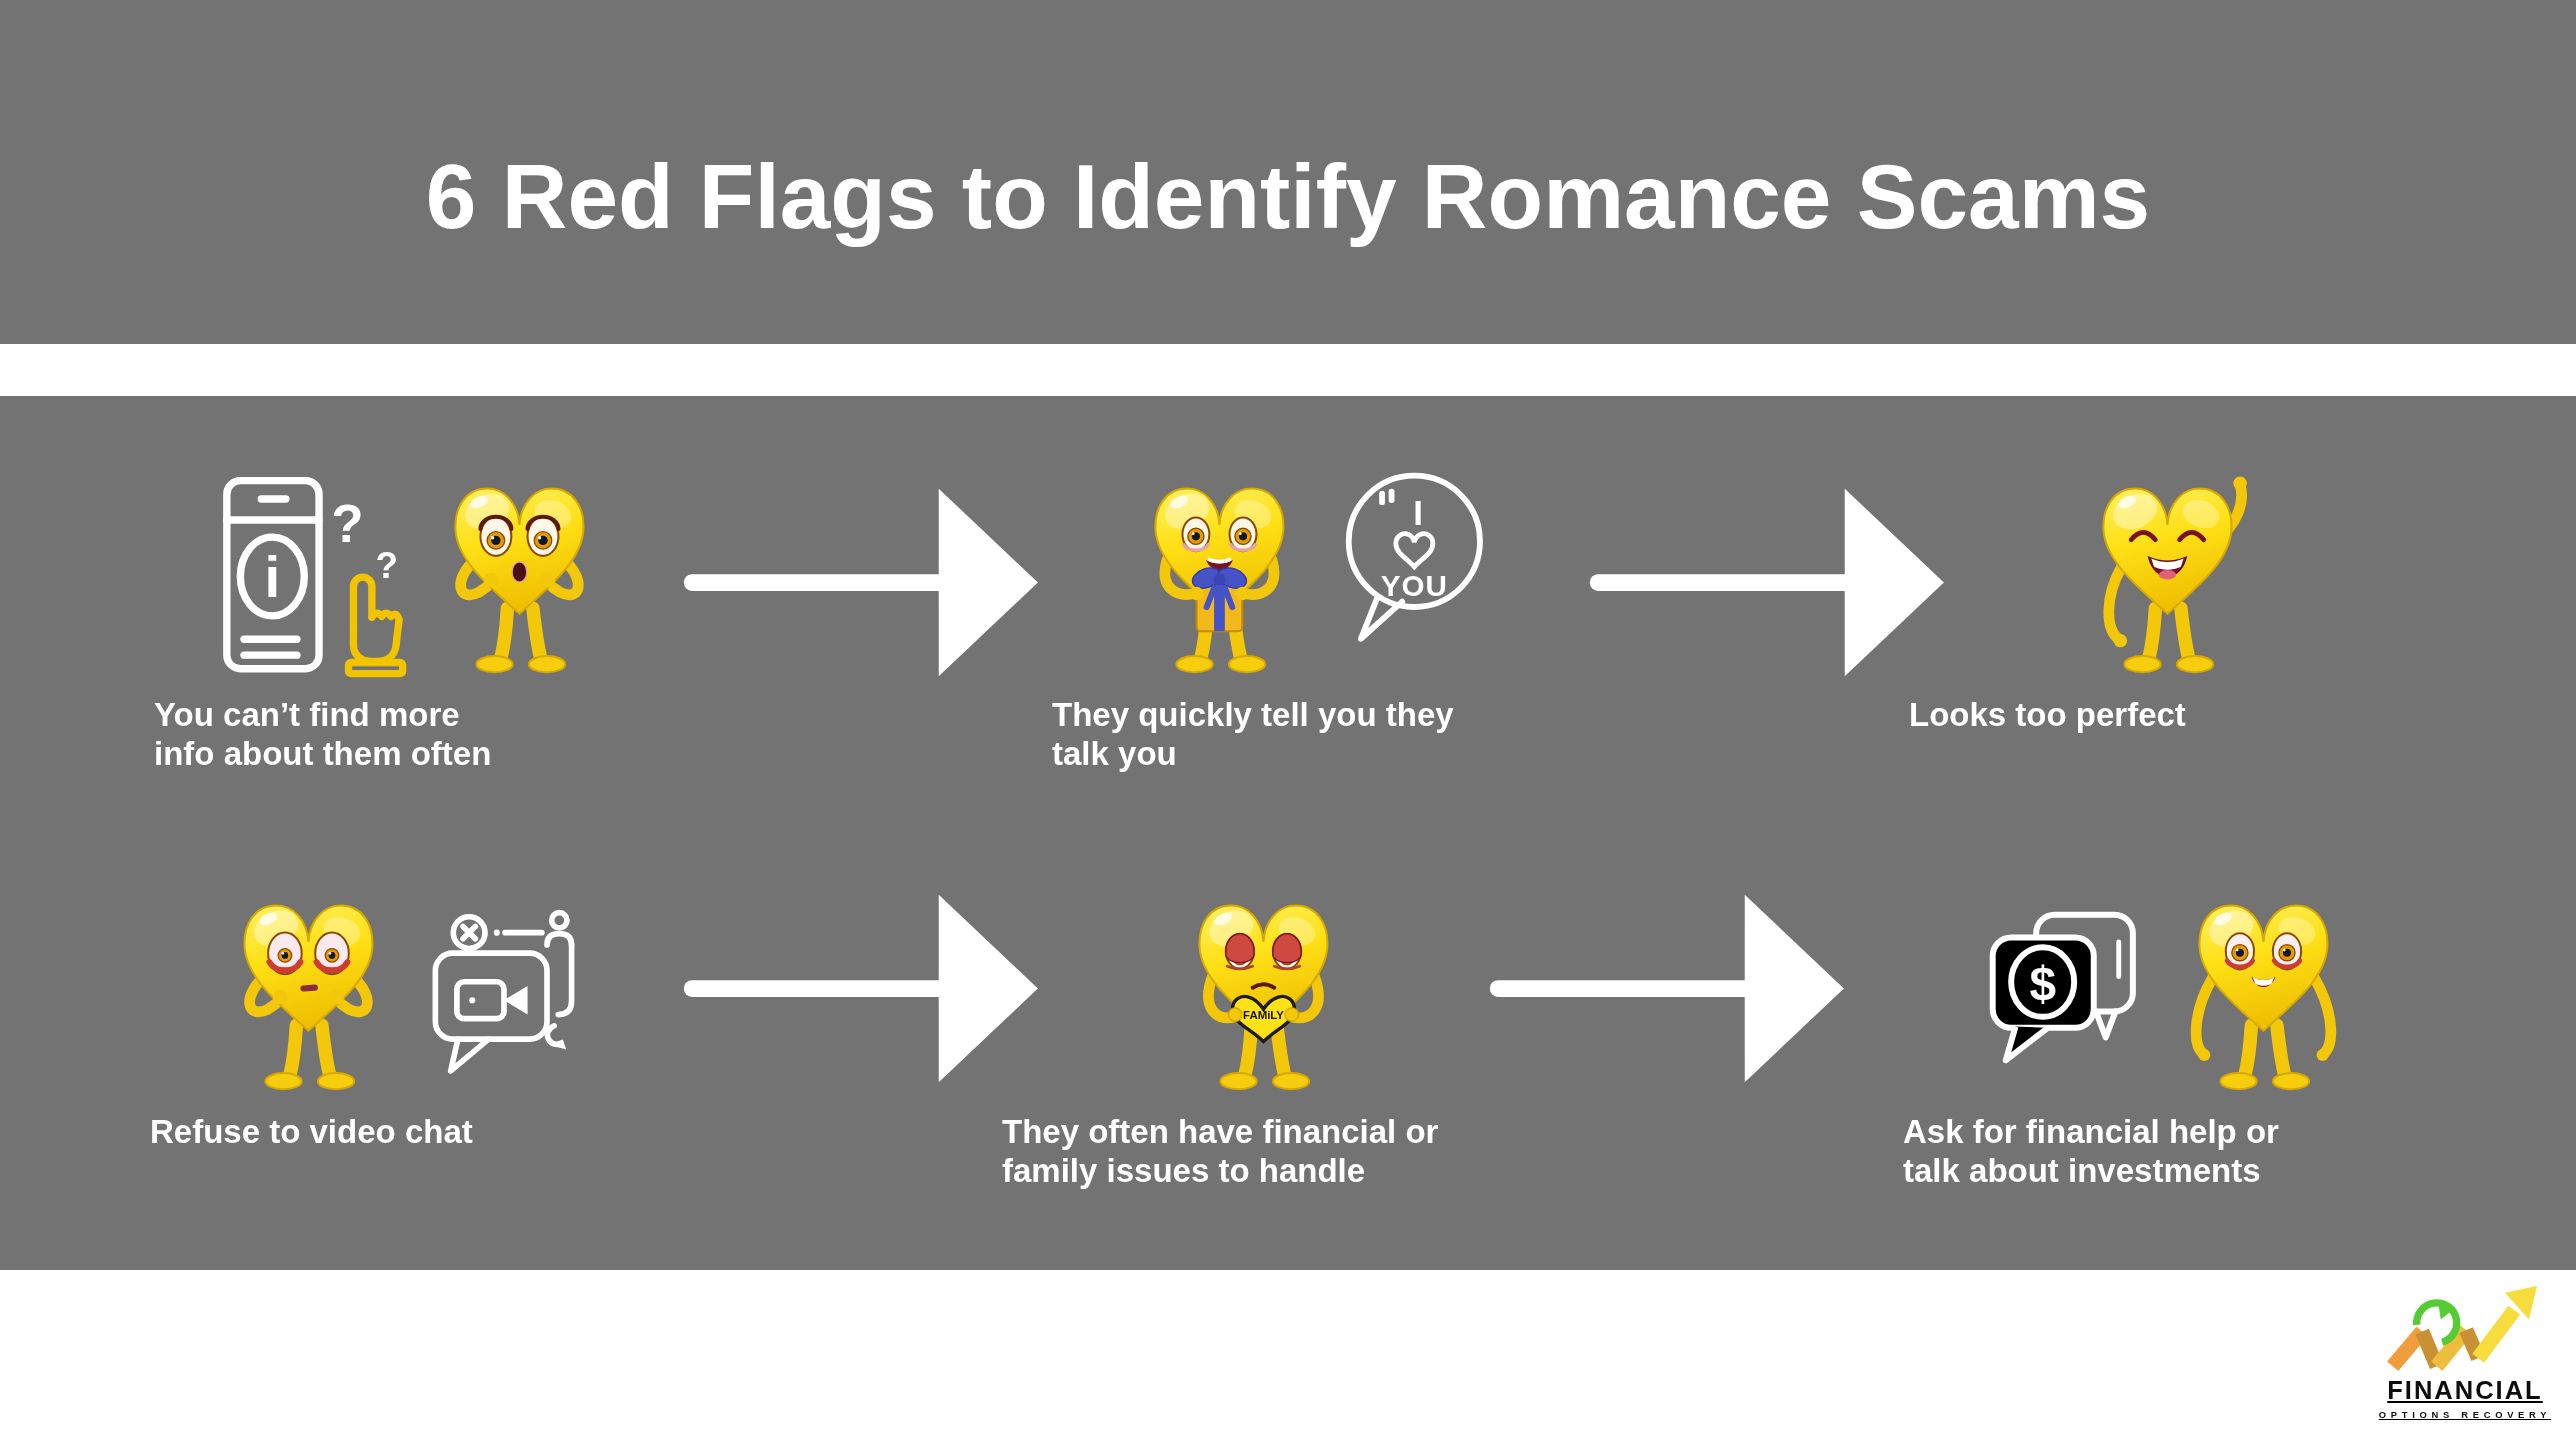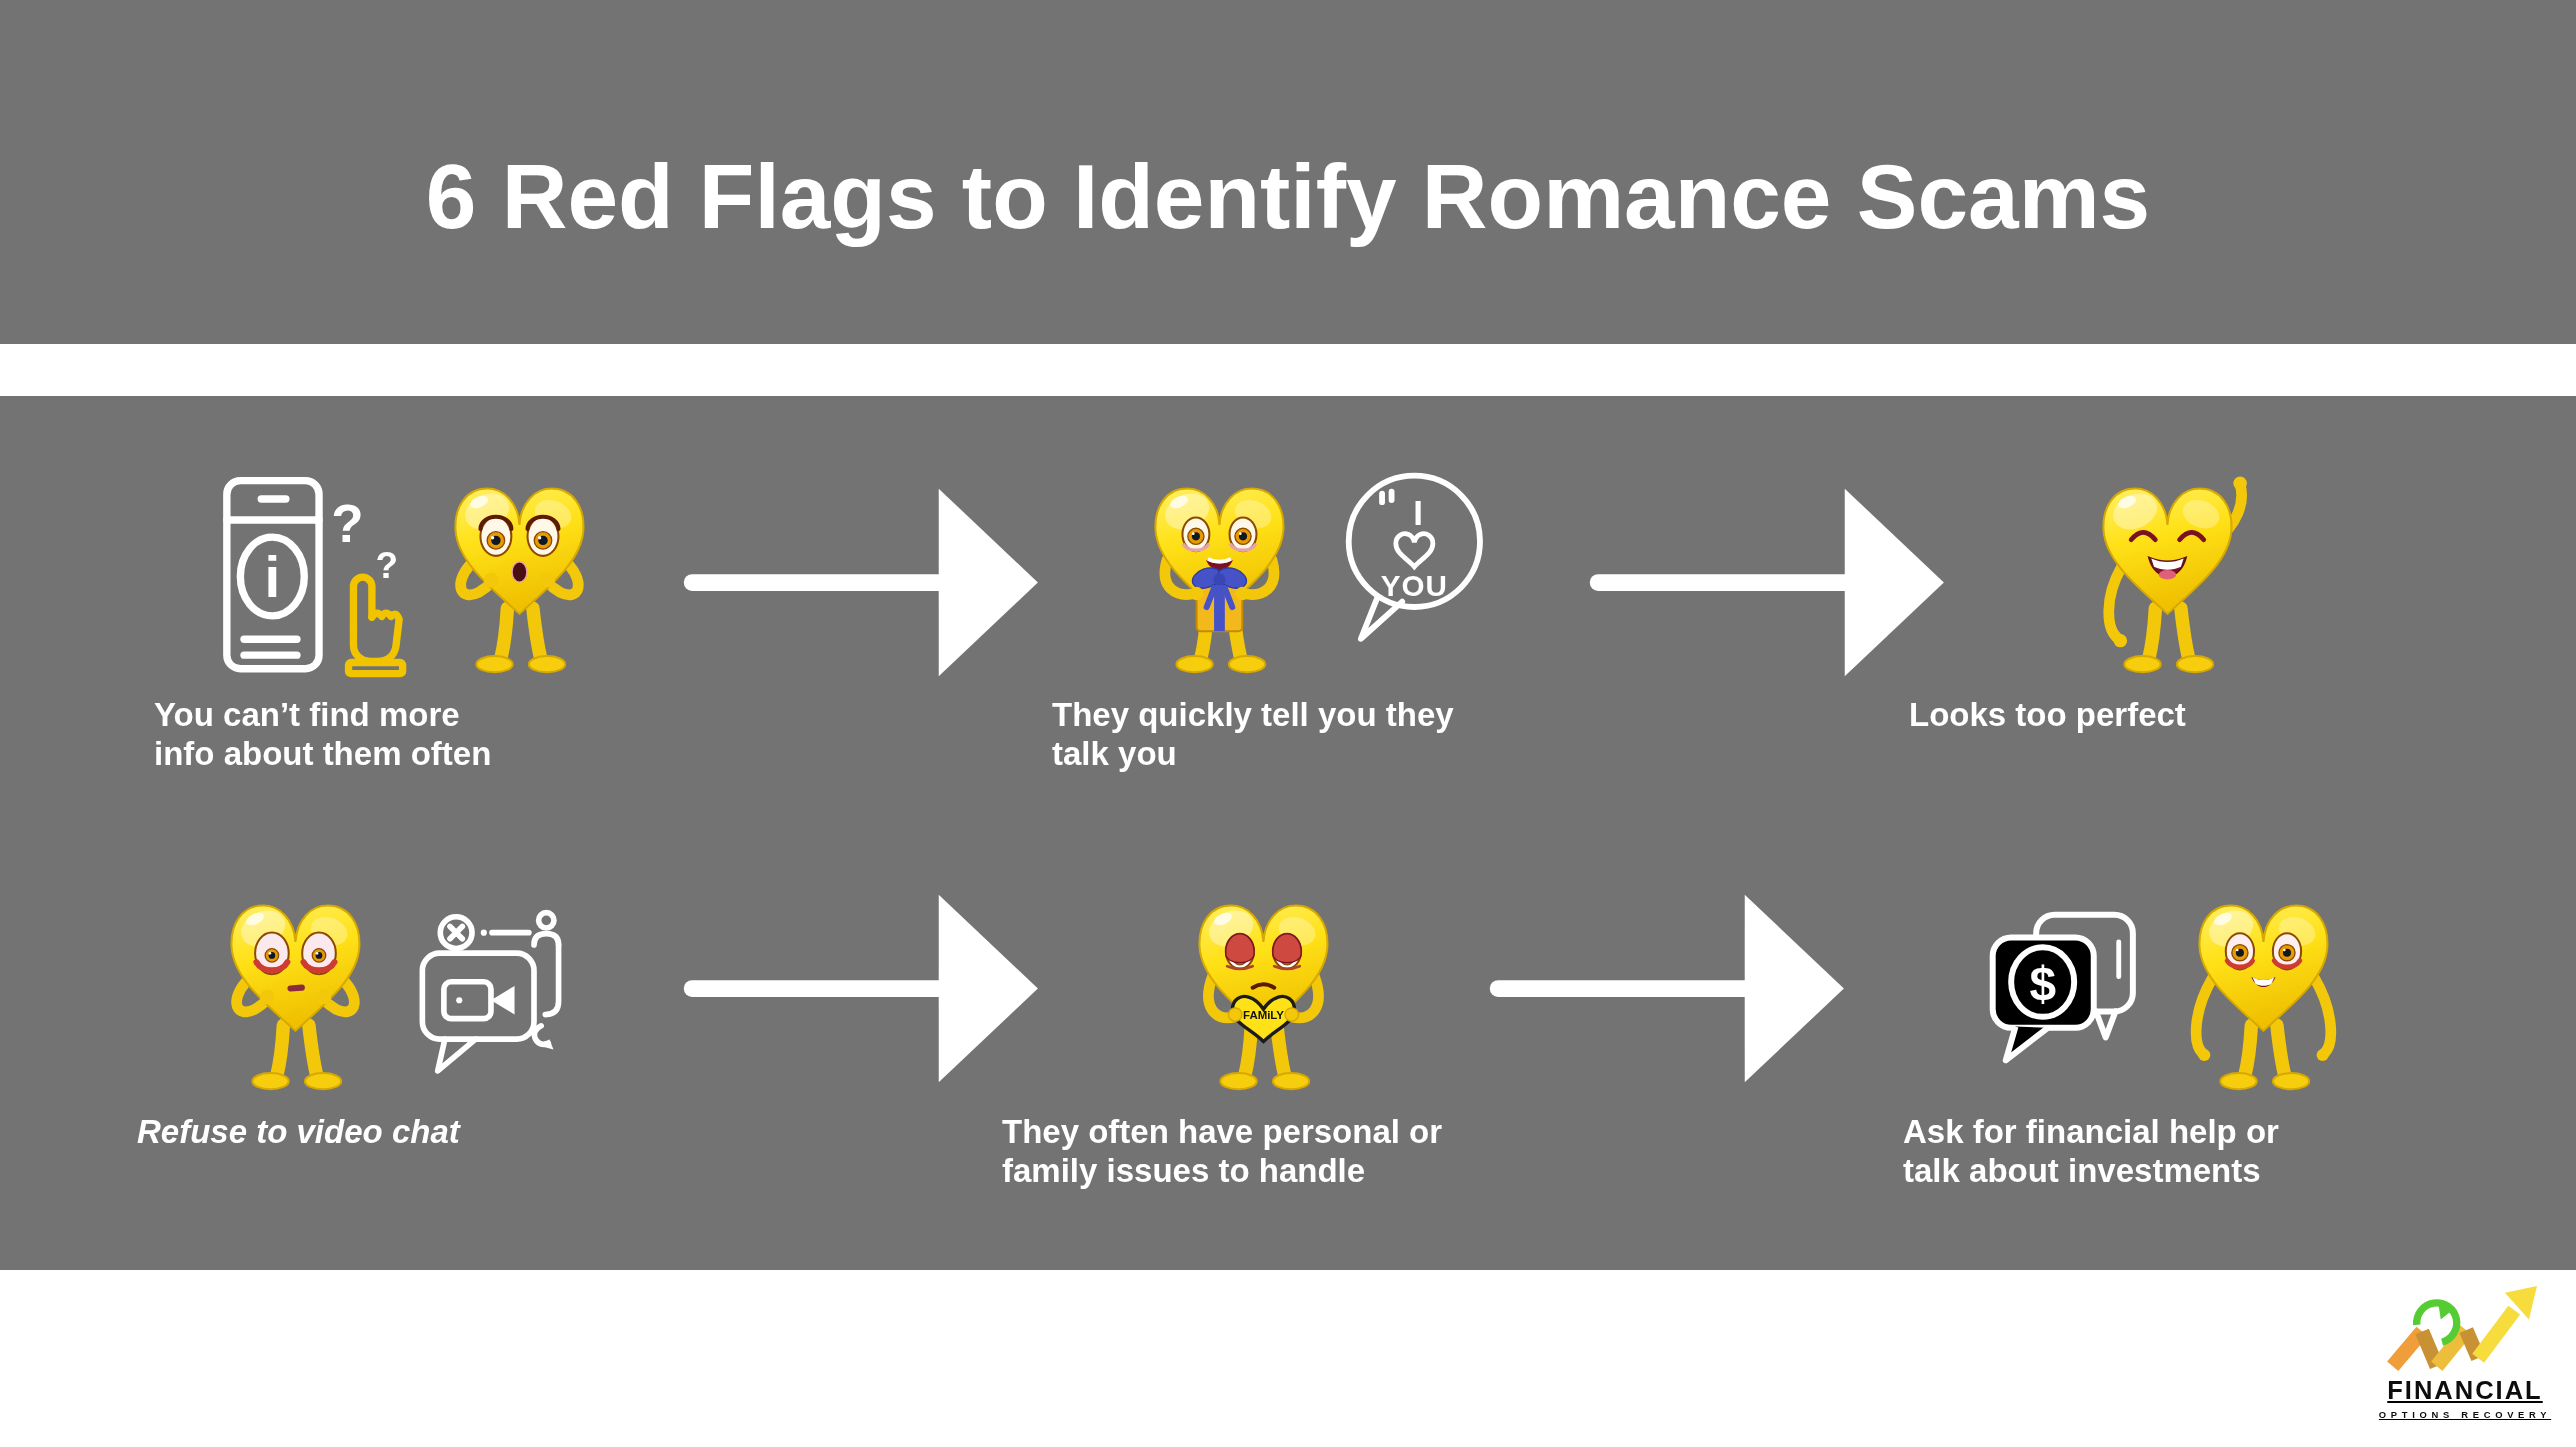--- a/index.html
+++ b/index.html
@@ -177,21 +177,21 @@
           <ellipse cx="130" cy="172" rx="13" ry="7" fill="#E0607A"></ellipse>
         </g>
       </svg>
     </div>
     <div class="caption">
       <div>Looks too perfect</div>
       <div></div>
     </div>
   </div>
 
-  <div class="cell" style="left:137px;top:876px;width:516px;font-style:italic;">
+  <div class="cell" style="left:150px;top:876px;width:516px;">
     <div class="art" style="gap:24px;height:222px;">
       <svg viewBox="0 0 260 330" style="height:222px">
         <path d="M56,158 C32,186 42,212 70,198 C80,192 86,186 90,182" stroke="#F3C70A" stroke-width="16" fill="none" stroke-linecap="round"></path>
         <path d="M204,158 C228,186 218,212 190,198 C180,192 174,186 170,182" stroke="#F3C70A" stroke-width="16" fill="none" stroke-linecap="round"></path>
         <use href="#heartLegs"></use>
         <use href="#heartBody"></use>
         <circle cx="88" cy="180" r="11" fill="#F3C70A"></circle>
         <circle cx="172" cy="180" r="11" fill="#F3C70A"></circle>
         <g>
           <ellipse cx="95" cy="115" rx="25" ry="31" fill="#FBE9EE" stroke="#8A4A00" stroke-width="3"></ellipse>
@@ -260,21 +260,21 @@
         </g>
         <g>
           <path d="M130,246 C112,228 84,218 84,198 C84,184 96,176 108,180 C118,183 126,192 130,198 C134,192 142,183 152,180 C164,176 176,184 176,198 C176,218 148,228 130,246 Z" fill="#FFE117" stroke="#1b1b1b" stroke-width="5"></path>
           <text x="130" y="206" font-size="17" font-weight="bold" fill="#111" text-anchor="middle" dominant-baseline="central">FAMiLY</text>
           <circle cx="88" cy="206" r="10" fill="#F3C70A" stroke="#D6A800" stroke-width="2"></circle>
           <circle cx="172" cy="206" r="10" fill="#F3C70A" stroke="#D6A800" stroke-width="2"></circle>
         </g>
       </svg>
     </div>
     <div class="caption">
-      <div>They often have personal or</div>
+      <div>They often have financial or</div>
       <div>family issues to handle</div>
     </div>
   </div>
 
   <svg class="arrow" style="left:1486px;top:888px;width:362px;height:201px" viewBox="0 0 540 300">
     <line x1="18" y1="150" x2="386" y2="150" stroke="#fff" stroke-width="25" stroke-linecap="round"></line>
     <polygon points="386,10 386,290 534,150" fill="#fff"></polygon>
   </svg>
 
   <div class="cell" style="left:1903px;top:876px;width:529px;">

